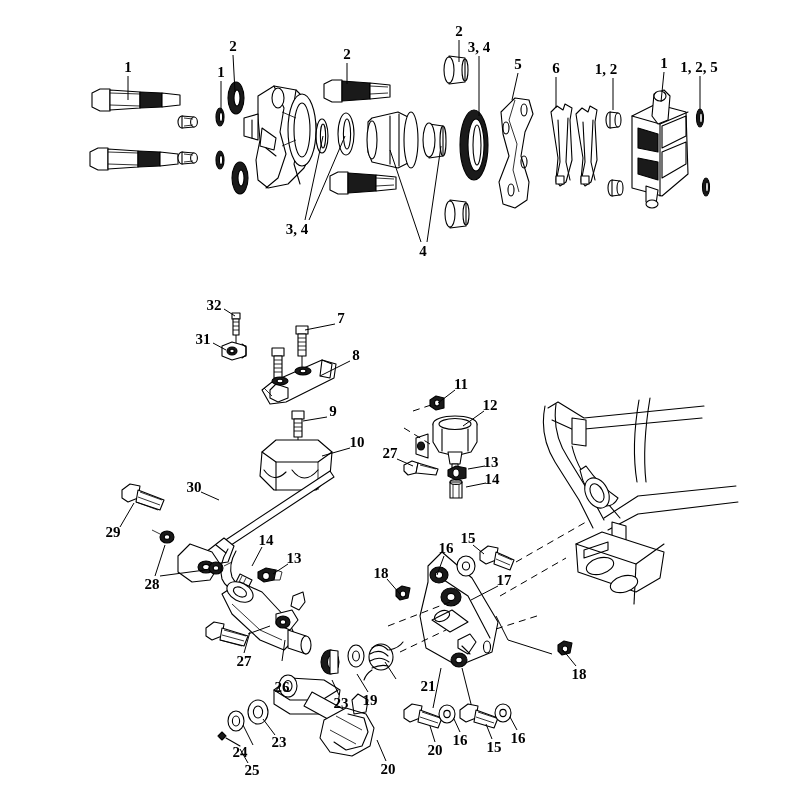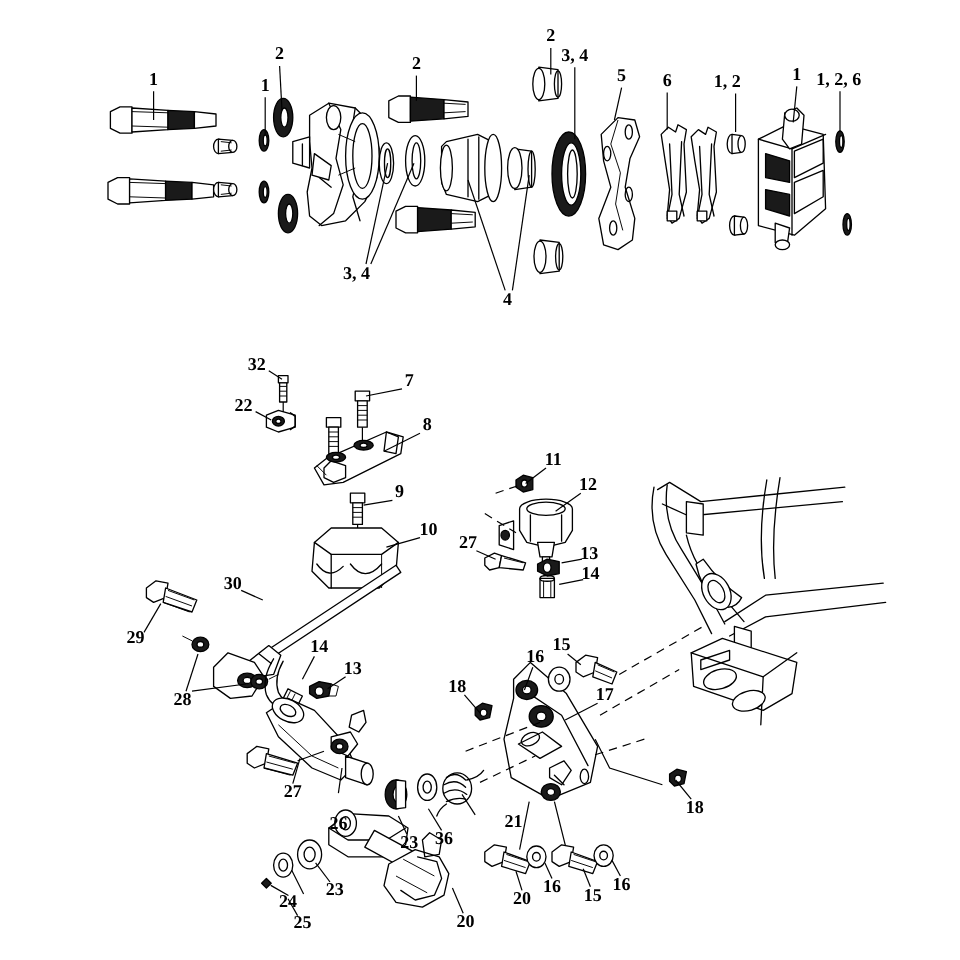--- a/index.html
+++ b/index.html
@@ -543,25 +543,25 @@
       <div class="callout" style="left: 128px; top: 67px;">1</div>
       <div class="callout" style="left: 221px; top: 72px;">1</div>
       <div class="callout" style="left: 233px; top: 46px;">2</div>
       <div class="callout" style="left: 347px; top: 54px;">2</div>
       <div class="callout" style="left: 459px; top: 31px;">2</div>
       <div class="callout" style="left: 479px; top: 47px;">3, 4</div>
       <div class="callout" style="left: 518px; top: 64px;">5</div>
       <div class="callout" style="left: 556px; top: 68px;">6</div>
       <div class="callout" style="left: 606px; top: 69px;">1, 2</div>
       <div class="callout" style="left: 664px; top: 63px;">1</div>
-      <div class="callout" style="left: 699px; top: 67px;">1, 2, 6</div>
+      <div class="callout" style="left: 699px; top: 67px;">1, 2, 5</div>
       <div class="callout" style="left: 297px; top: 229px;">3, 4</div>
       <div class="callout" style="left: 423px; top: 251px;">4</div>
       <div class="callout" style="left: 214px; top: 305px;">32</div>
-      <div class="callout" style="left: 203px; top: 339px;">22</div>
+      <div class="callout" style="left: 203px; top: 339px;">31</div>
       <div class="callout" style="left: 341px; top: 318px;">7</div>
       <div class="callout" style="left: 356px; top: 355px;">8</div>
       <div class="callout" style="left: 333px; top: 411px;">9</div>
       <div class="callout" style="left: 357px; top: 442px;">10</div>
       <div class="callout" style="left: 461px; top: 384px;">11</div>
       <div class="callout" style="left: 490px; top: 405px;">12</div>
       <div class="callout" style="left: 390px; top: 453px;">27</div>
       <div class="callout" style="left: 491px; top: 462px;">13</div>
       <div class="callout" style="left: 492px; top: 479px;">14</div>
       <div class="callout" style="left: 194px; top: 487px;">30</div>
@@ -570,21 +570,21 @@
       <div class="callout" style="left: 266px; top: 540px;">14</div>
       <div class="callout" style="left: 294px; top: 558px;">13</div>
       <div class="callout" style="left: 244px; top: 661px;">27</div>
       <div class="callout" style="left: 282px; top: 687px;">26</div>
       <div class="callout" style="left: 446px; top: 548px;">16</div>
       <div class="callout" style="left: 468px; top: 538px;">15</div>
       <div class="callout" style="left: 381px; top: 573px;">18</div>
       <div class="callout" style="left: 504px; top: 580px;">17</div>
       <div class="callout" style="left: 579px; top: 674px;">18</div>
       <div class="callout" style="left: 400px; top: 686px; margin-left: 28px;">21</div>
-      <div class="callout" style="left: 370px; top: 700px;">36</div>
+      <div class="callout" style="left: 370px; top: 700px;">19</div>
       <div class="callout" style="left: 341px; top: 703px;">23</div>
       <div class="callout" style="left: 279px; top: 742px;">23</div>
       <div class="callout" style="left: 240px; top: 752px;">24</div>
       <div class="callout" style="left: 252px; top: 770px;">25</div>
       <div class="callout" style="left: 388px; top: 769px;">20</div>
       <div class="callout" style="left: 435px; top: 750px;">20</div>
       <div class="callout" style="left: 460px; top: 740px;">16</div>
       <div class="callout" style="left: 494px; top: 747px;">15</div>
       <div class="callout" style="left: 518px; top: 738px;">16</div>
     </div>

